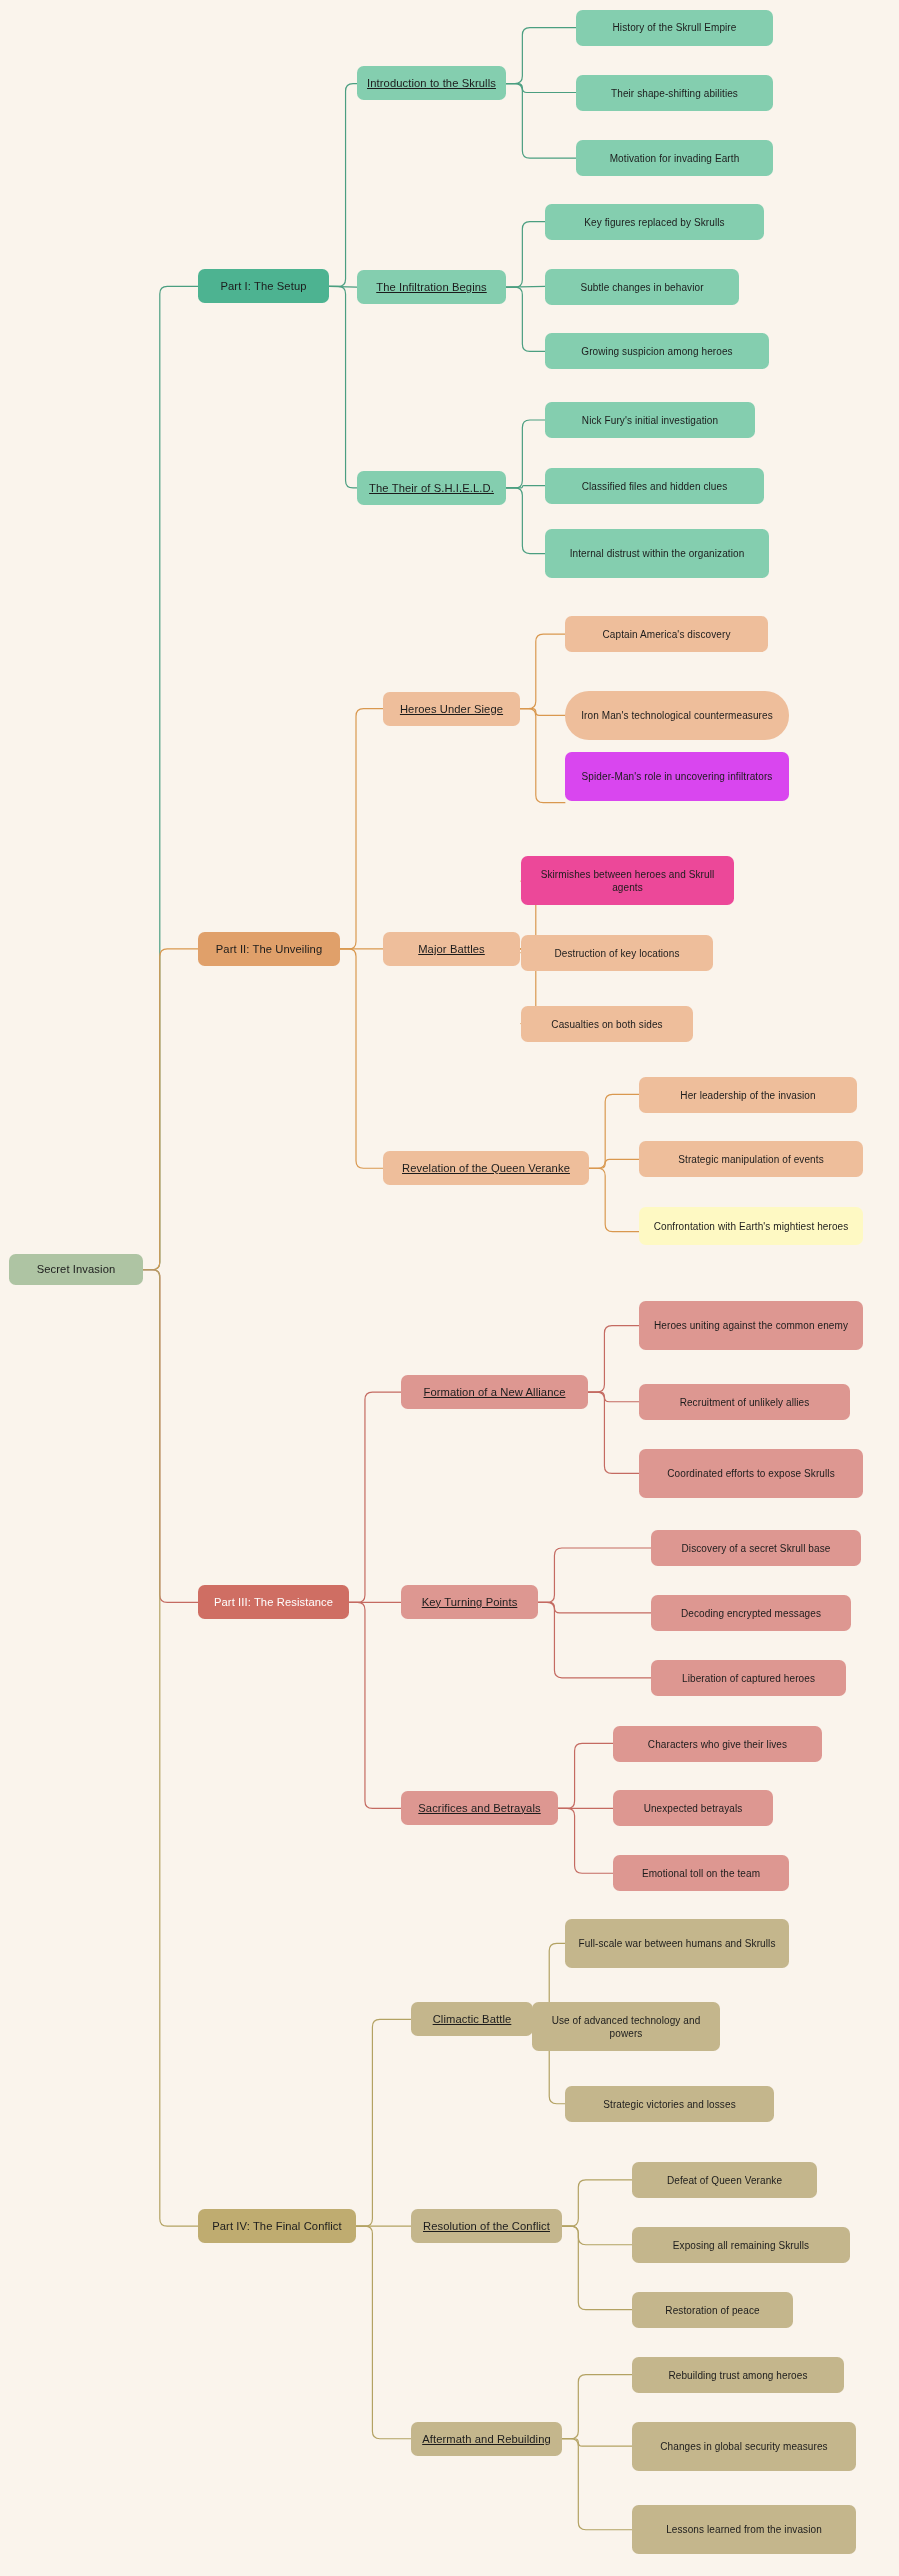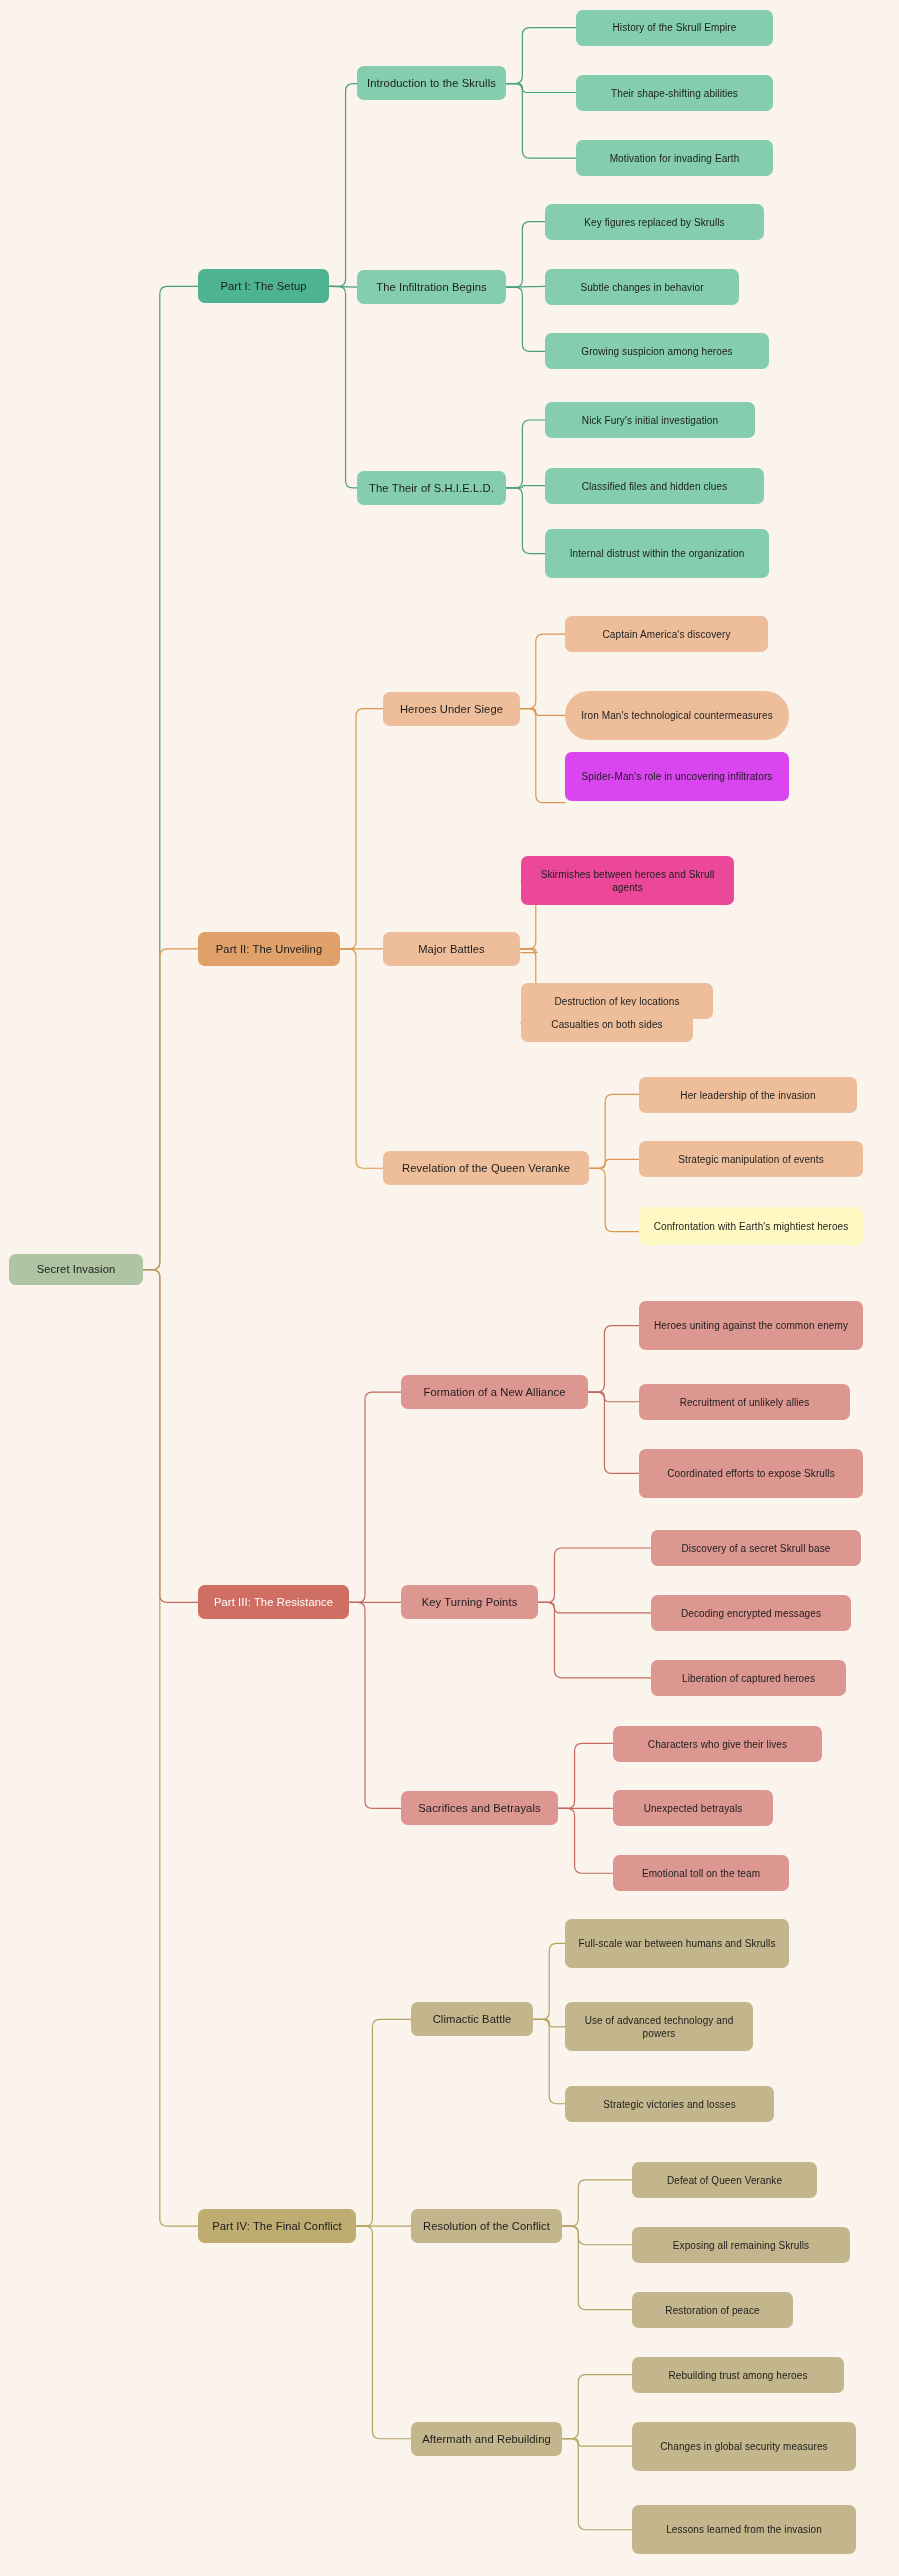--- a/index.html
+++ b/index.html
@@ -32,21 +32,21 @@
     justify-content: center;
     text-align: center;
     border-radius: 6.7px;
     padding: 3px 7.5px;
     line-height: 1.30;
     color: #1c1c1c;
     letter-spacing: 0.1px;
   }
   .node.root       { font-size: 11.2px; }
   .node.level1     { font-size: 11.2px; }
-  .node.level2     { font-size: 11.2px; }
+  .node.level2     { font-size: 11.2px; text-decoration: underline; }
   .node.level3     { font-size: 10px; }
   .node.whitetext  { color: #ffffff; }
 </style>
 </head>
 <body>
 
 <div id="mindmap-root">
   <svg id="edge-layer" width="900" height="2576" viewBox="0 0 1206 3453">
       <path d="M 192 1702 L 204 1702 Q 214 1702 214 1692 L 214 394 Q 214 384 224 384 L 265 384" fill="none" stroke="#4a9e80" stroke-width="1.6" stroke-linecap="round"></path>
       <path d="M 441 384 L 453 384 Q 463 384 463 374 L 463 122 Q 463 112 473 112 L 478 112" fill="none" stroke="#4a9e80" stroke-width="1.6" stroke-linecap="round"></path>
@@ -116,21 +116,21 @@
       <div class="node level3" style="left: 545px; top: 402px; width: 210px; height: 36px; background: rgb(132, 206, 175);">Nick Fury's initial investigation</div>
       <div class="node level3" style="left: 545px; top: 468px; width: 219px; height: 36px; background: rgb(132, 206, 175);">Classified files and hidden clues</div>
       <div class="node level3" style="left: 545px; top: 529px; width: 224px; height: 49px; background: rgb(132, 206, 175);">Internal distrust within the organization</div>
       <div class="node level1" style="left: 198px; top: 932px; width: 142px; height: 34px; background: rgb(224, 160, 106);">Part II: The Unveiling</div>
       <div class="node level2" style="left: 383px; top: 692px; width: 137px; height: 34px; background: rgb(238, 190, 155);">Heroes Under Siege</div>
       <div class="node level3" style="left: 565px; top: 616px; width: 203px; height: 36px; background: rgb(238, 190, 155);">Captain America's discovery</div>
       <div class="node level3" style="left: 565px; top: 691px; width: 224px; height: 49px; background: rgb(238, 190, 155); border-radius: 24px;">Iron Man's technological countermeasures</div>
       <div class="node level3" style="left: 565px; top: 752px; width: 224px; height: 49px; background: #d946ef; text-align: center;">Spider-Man's role in uncovering infiltrators</div>
       <div class="node level2" style="left: 383px; top: 932px; width: 137px; height: 34px; background: rgb(238, 190, 155);">Major Battles</div>
       <div class="node level3" style="left: 521px; top: 856px; width: 213px; height: 49px; background: #ec4899;">Skirmishes between heroes and Skrull agents</div>
-      <div class="node level3" style="left: 521px; top: 935px; width: 192px; height: 36px; background: rgb(238, 190, 155); margin-top: 48px;">Destruction of key locations</div>
+      <div class="node level3" style="left: 521px; top: 935px; width: 192px; height: 36px; background: rgb(238, 190, 155);">Destruction of key locations</div>
       <div class="node level3" style="left: 521px; top: 1006px; width: 172px; height: 36px; background: rgb(238, 190, 155);">Casualties on both sides</div>
       <div class="node level2" style="left: 383px; top: 1151px; width: 206px; height: 34px; background: rgb(238, 190, 155);">Revelation of the Queen Veranke</div>
       <div class="node level3" style="left: 639px; top: 1077px; width: 218px; height: 36px; background: rgb(238, 190, 155);">Her leadership of the invasion</div>
       <div class="node level3" style="left: 639px; top: 1141px; width: 224px; height: 36px; background: rgb(238, 190, 155);">Strategic manipulation of events</div>
       <div class="node level3" style="left: 639px; top: 1207px; width: 224px; height: 38px; background: #fef9c3;">Confrontation with Earth's mightiest heroes</div>
       <div class="node level1 whitetext" style="left: 198px; top: 1585px; width: 151px; height: 34px; background: rgb(207, 110, 99);">Part III: The Resistance</div>
       <div class="node level2" style="left: 401px; top: 1375px; width: 187px; height: 34px; background: rgb(221, 151, 145);">Formation of a New Alliance</div>
       <div class="node level3" style="left: 639px; top: 1301px; width: 224px; height: 49px; background: rgb(221, 151, 145);">Heroes uniting against the common enemy</div>
       <div class="node level3" style="left: 639px; top: 1384px; width: 211px; height: 36px; background: rgb(221, 151, 145);">Recruitment of unlikely allies</div>
       <div class="node level3" style="left: 639px; top: 1449px; width: 224px; height: 49px; background: rgb(221, 151, 145);">Coordinated efforts to expose Skrulls</div>
@@ -138,21 +138,21 @@
       <div class="node level3" style="left: 651px; top: 1530px; width: 210px; height: 36px; background: rgb(221, 151, 145);">Discovery of a secret Skrull base</div>
       <div class="node level3" style="left: 651px; top: 1595px; width: 200px; height: 36px; background: rgb(221, 151, 145);">Decoding encrypted messages</div>
       <div class="node level3" style="left: 651px; top: 1660px; width: 195px; height: 36px; background: rgb(221, 151, 145);">Liberation of captured heroes</div>
       <div class="node level2" style="left: 401px; top: 1791px; width: 157px; height: 34px; background: rgb(221, 151, 145);">Sacrifices and Betrayals</div>
       <div class="node level3" style="left: 613px; top: 1726px; width: 209px; height: 36px; background: rgb(221, 151, 145);">Characters who give their lives</div>
       <div class="node level3" style="left: 613px; top: 1790px; width: 160px; height: 36px; background: rgb(221, 151, 145);">Unexpected betrayals</div>
       <div class="node level3" style="left: 613px; top: 1855px; width: 176px; height: 36px; background: rgb(221, 151, 145);">Emotional toll on the team</div>
       <div class="node level1" style="left: 198px; top: 2209px; width: 158px; height: 34px; background: rgb(191, 172, 112);">Part IV: The Final Conflict</div>
       <div class="node level2" style="left: 411px; top: 2002px; width: 122px; height: 34px; background: rgb(196, 182, 140);">Climactic Battle</div>
       <div class="node level3" style="left: 565px; top: 1919px; width: 224px; height: 49px; background: rgb(196, 182, 140);">Full-scale war between humans and Skrulls</div>
-      <div class="node level3" style="left: 565px; top: 2002px; width: 188px; height: 49px; background: rgb(196, 182, 140);">Use of advanced technology and powers</div>
+      <div class="node level3" style="left: 532px; top: 2002px; width: 188px; height: 49px; background: rgb(196, 182, 140);">Use of advanced technology and powers</div>
       <div class="node level3" style="left: 565px; top: 2086px; width: 209px; height: 36px; background: rgb(196, 182, 140);">Strategic victories and losses</div>
       <div class="node level2" style="left: 411px; top: 2209px; width: 151px; height: 34px; background: rgb(196, 182, 140);">Resolution of the Conflict</div>
       <div class="node level3" style="left: 632px; top: 2162px; width: 185px; height: 36px; background: rgb(196, 182, 140);">Defeat of Queen Veranke</div>
       <div class="node level3" style="left: 632px; top: 2227px; width: 218px; height: 36px; background: rgb(196, 182, 140);">Exposing all remaining Skrulls</div>
       <div class="node level3" style="left: 632px; top: 2292px; width: 161px; height: 36px; background: rgb(196, 182, 140);">Restoration of peace</div>
       <div class="node level2" style="left: 411px; top: 2422px; width: 151px; height: 34px; background: rgb(196, 182, 140);">Aftermath and Rebuilding</div>
       <div class="node level3" style="left: 632px; top: 2357px; width: 212px; height: 36px; background: rgb(196, 182, 140);">Rebuilding trust among heroes</div>
       <div class="node level3" style="left: 632px; top: 2422px; width: 224px; height: 49px; background: rgb(196, 182, 140);">Changes in global security measures</div>
       <div class="node level3" style="left: 632px; top: 2505px; width: 224px; height: 49px; background: rgb(196, 182, 140);">Lessons learned from the invasion</div>
     </div>

